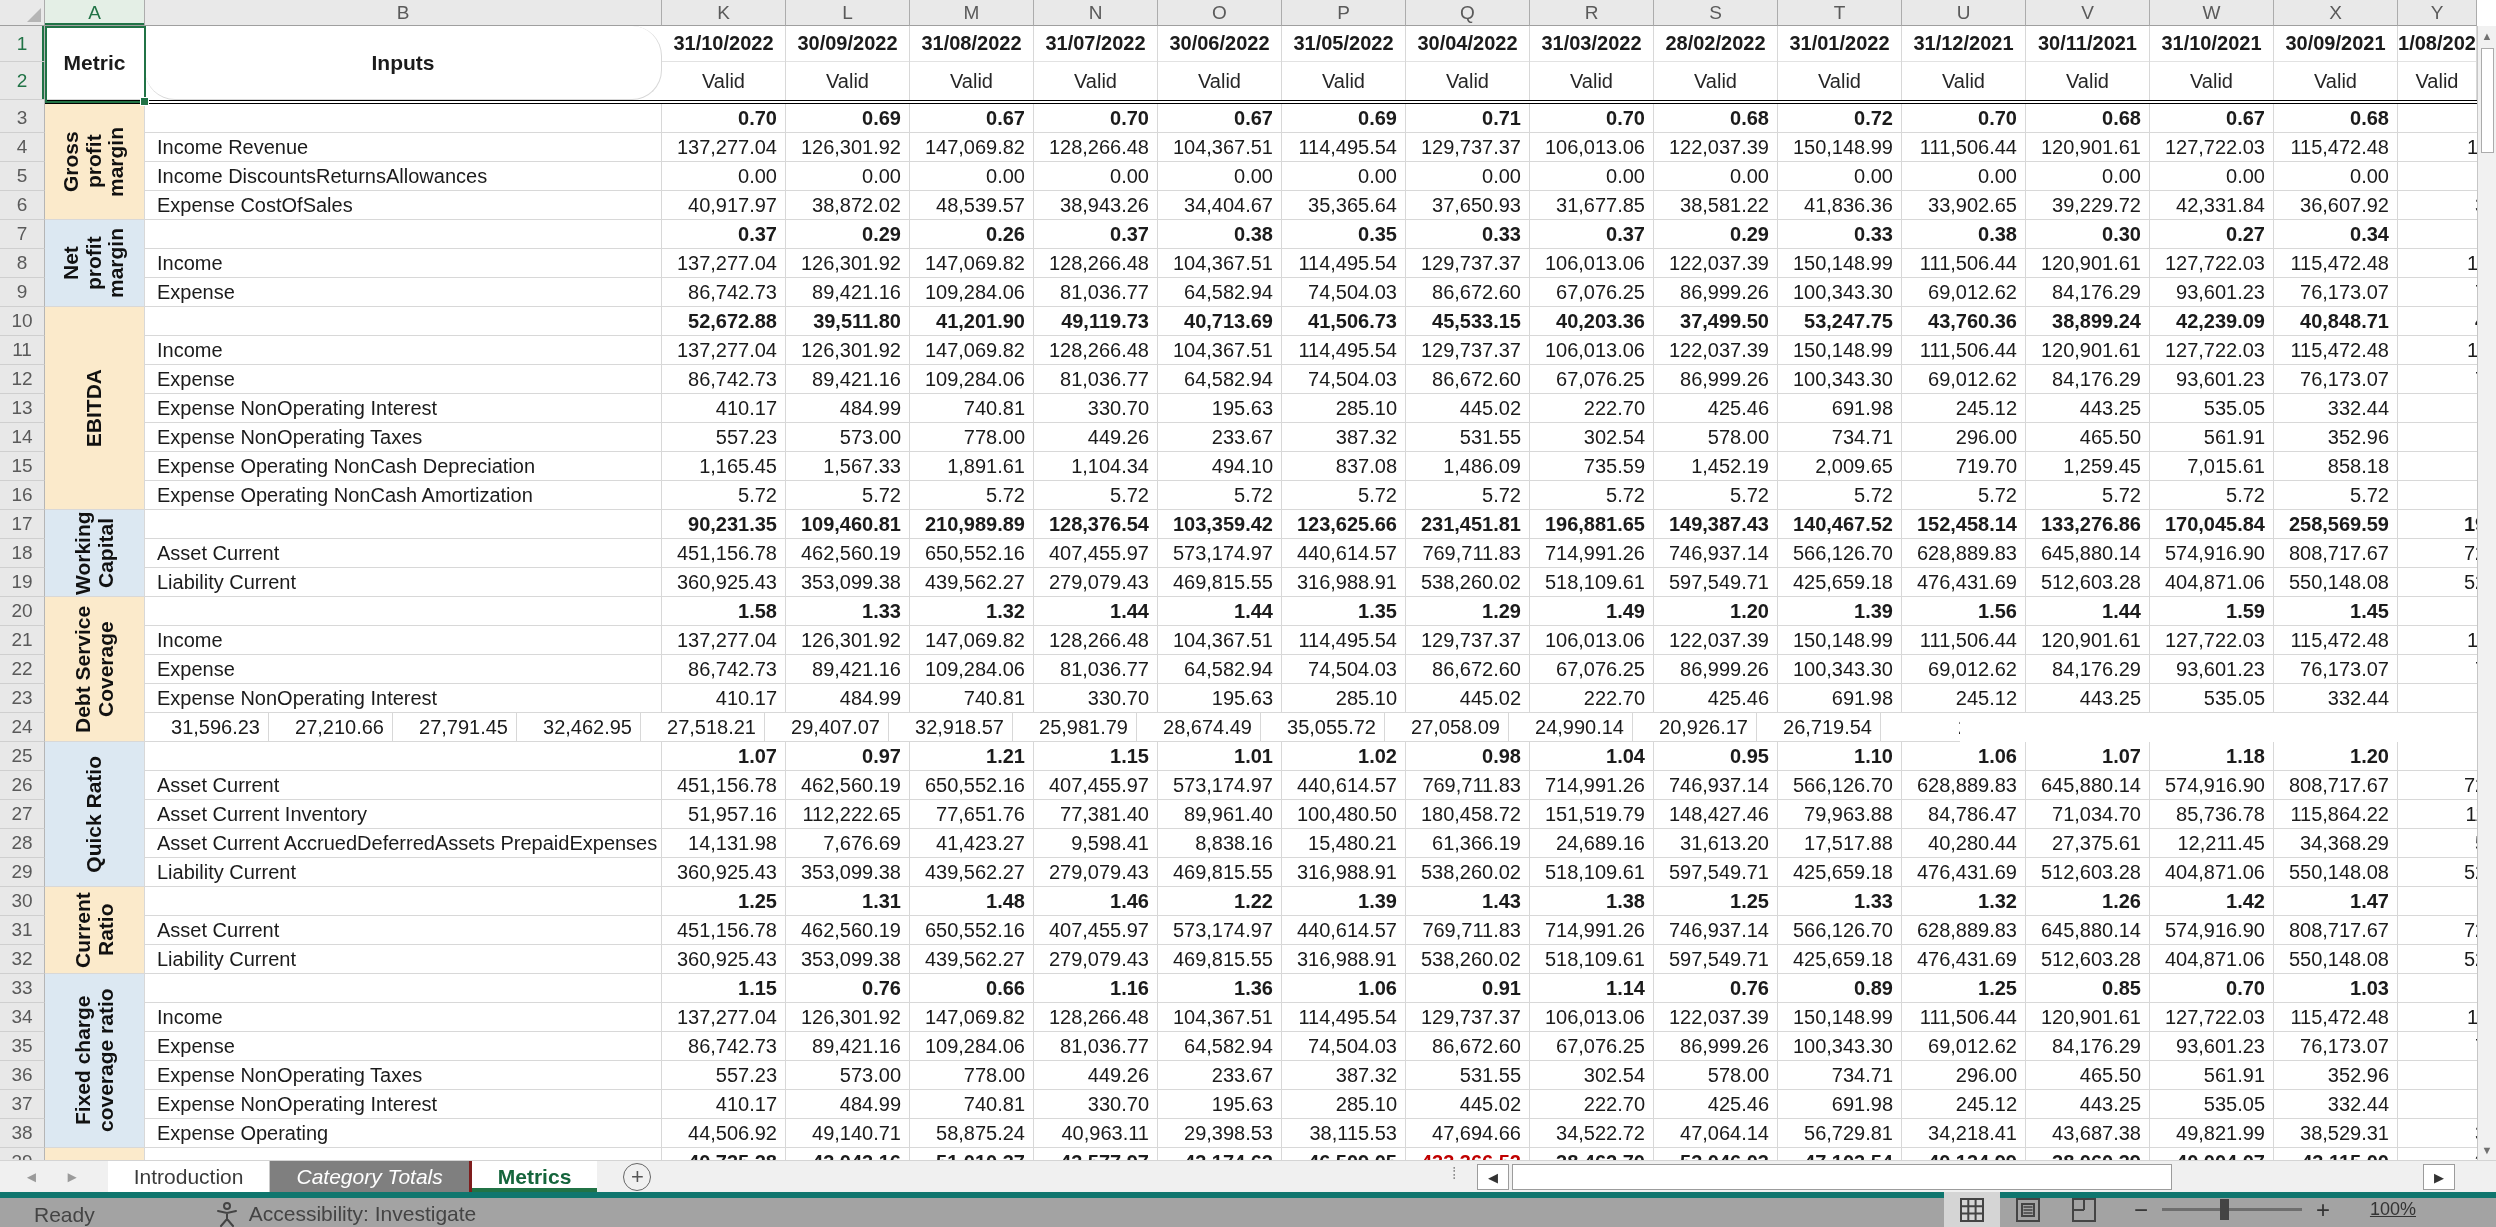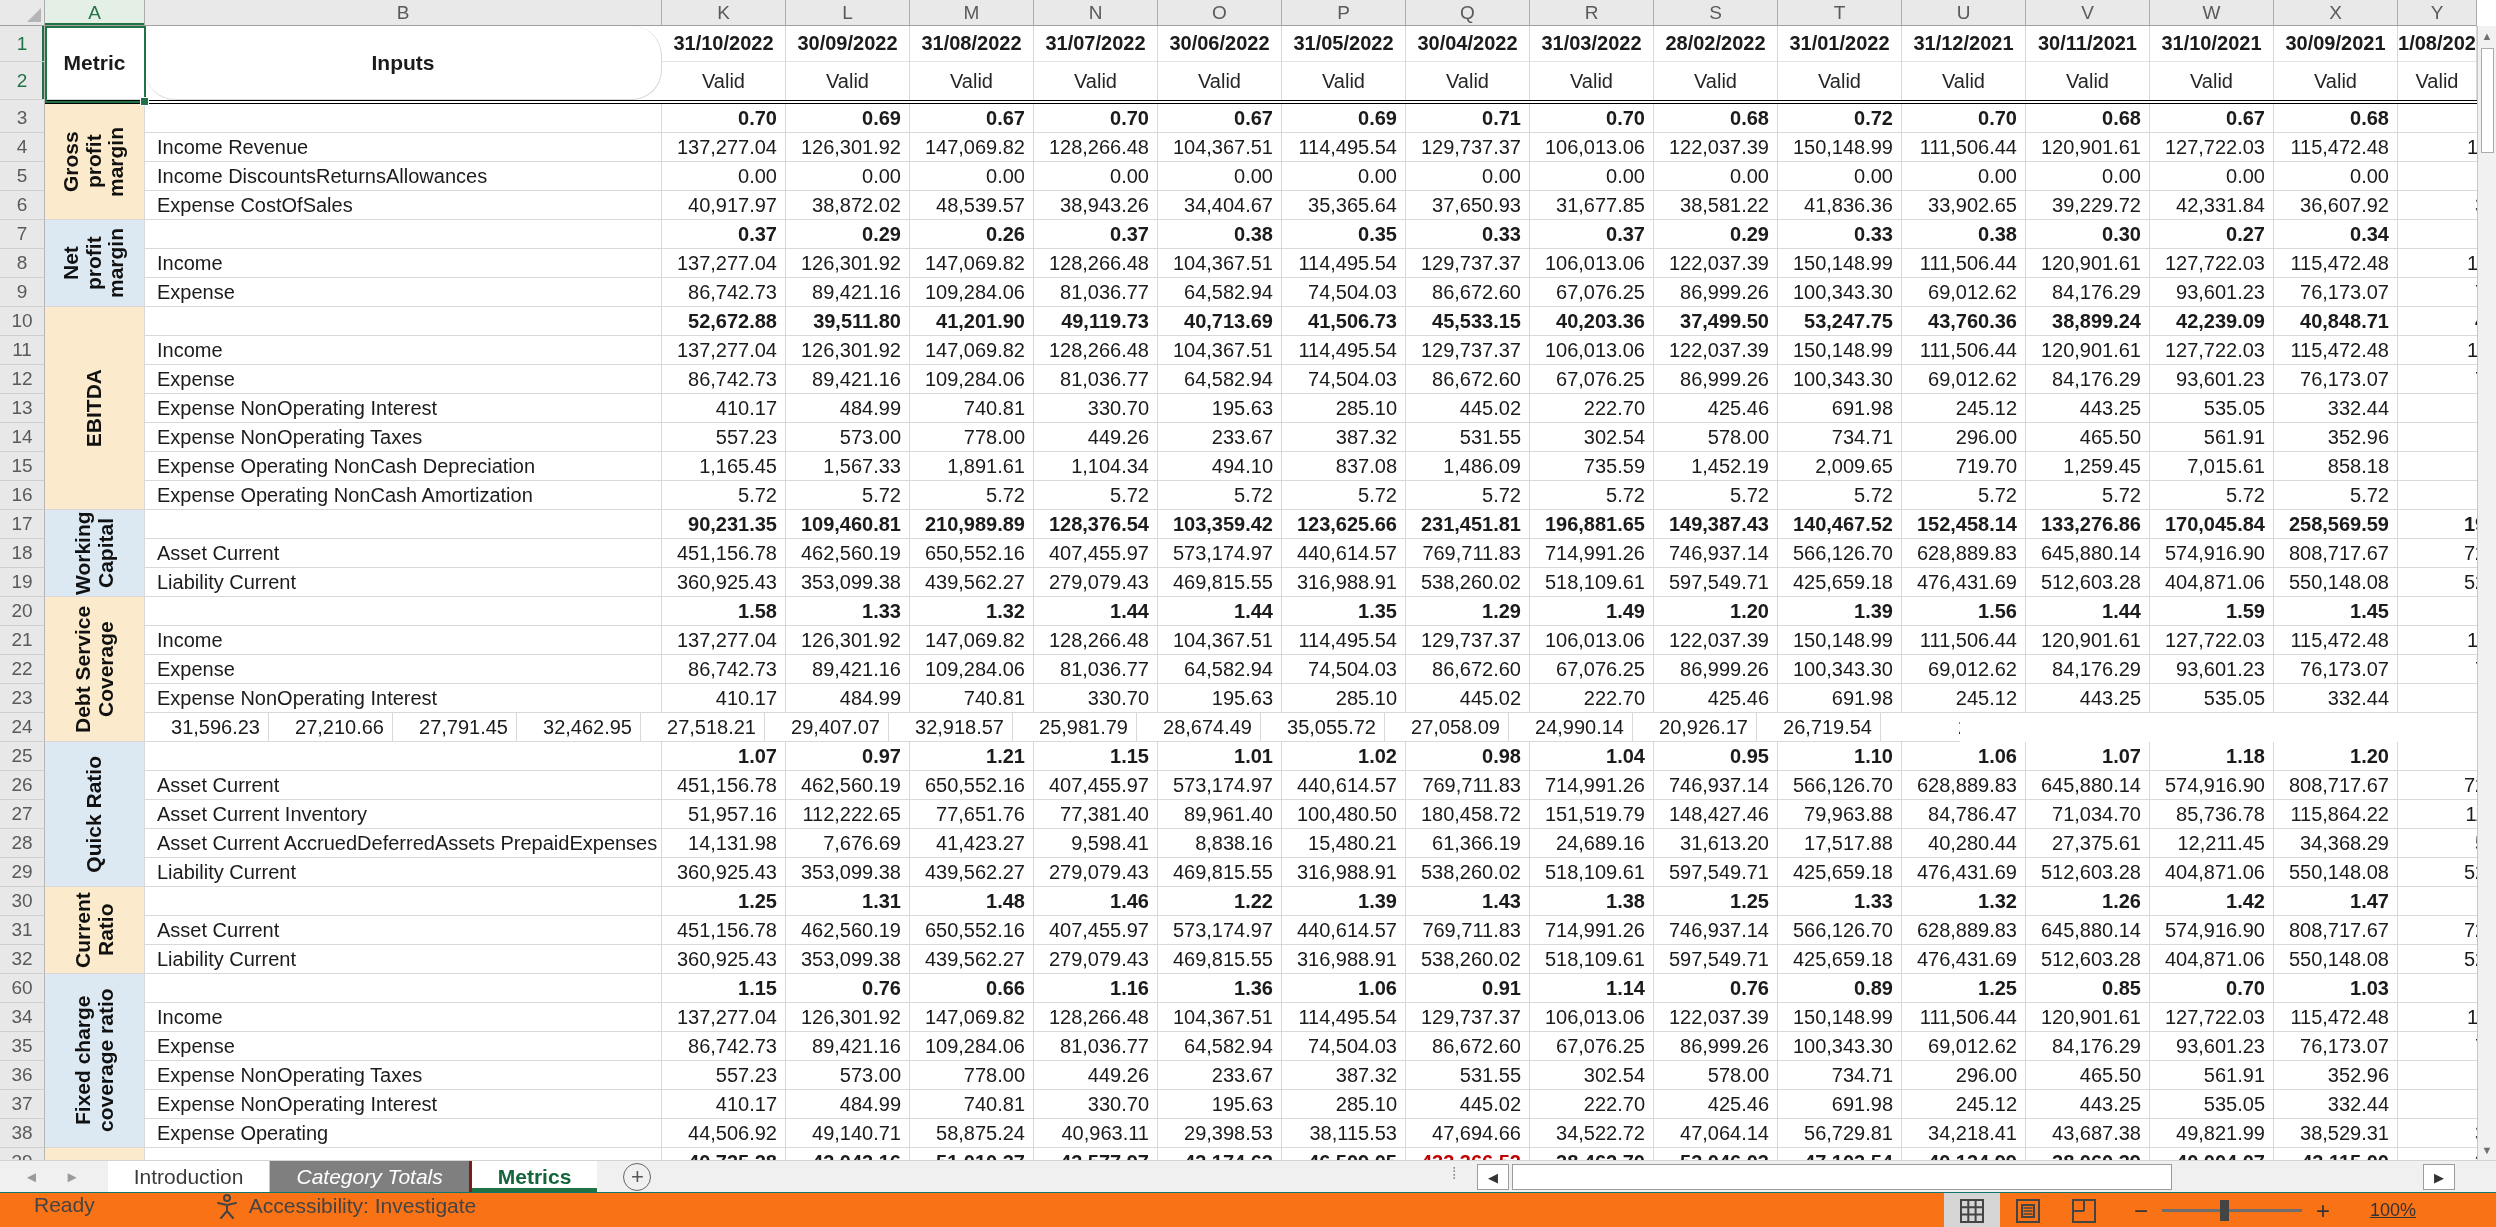--- a/index.html
+++ b/index.html
@@ -76,22 +76,22 @@
   .t-gray{background:#7F7F7F;color:#ffffff;border-right:3px solid #7f1d1d;font-style:italic;}
   .t-active{background:#fff;color:#15653C;font-weight:700;box-shadow:inset 0 -4px 0 #217346;}
   .addbtn{width:30px;height:30px;margin:1px 0 0 26px;border:1.6px solid #666;border-radius:50%;
           color:#555;display:flex;align-items:center;justify-content:center;font-size:22px;align-self:center;
           height:28px;width:28px;}
   .grip{position:absolute;left:1452px;top:4px;color:#8a8a8a;font-size:16px;letter-spacing:-2px;}
   .hsbtn{position:absolute;top:3px;width:32px;height:26px;background:#fff;border:1px solid #9c9c9c;
          display:flex;align-items:center;justify-content:center;color:#333;font-size:13px;}
   .hsthumb{position:absolute;left:1512px;top:3px;width:660px;height:26px;background:#fff;border:1px solid #9c9c9c;}
   
-  .statusbar{height:35px;flex:0 0 35px;background:#f97316;border-top:1px solid #0f766e;
-             display:flex;align-items:flex-start;font-size:21px;color:#444;}
+  .statusbar{height:35px;flex:0 0 35px;background:#a3a3a3;border-top:6px solid #0f766e;
+             display:flex;align-items:flex-end;font-size:21px;color:#444;}
   .sb-ready{margin-left:34px;}
   .sb-acc{margin-left:120px;display:flex;align-items:center;gap:10px;}
   .sb-right{margin-left:auto;display:flex;align-items:center;gap:0;margin-right:80px;}
   .viewbtn{width:56px;height:35px;display:flex;align-items:center;justify-content:center;}
   .viewbtn.active{background:#D5D5D5;}
   .zminus{margin:0 14px 0 22px;color:#333;font-size:24px;}
   .ztrack{position:relative;width:140px;height:3px;background:#6e6e6e;}
   .zthumb{position:absolute;left:58px;top:-9px;width:9px;height:21px;background:#444;}
   .zplus{margin:0 22px 0 14px;color:#333;font-size:24px;}
   .zlabel{width:64px;text-align:right;font-size:18px;color:#333;text-decoration:underline;}
@@ -889,21 +889,21 @@
             <div class="cell vnum">404,871.06</div>
             <div class="cell vnum">550,148.08</div>
             <div class="ycell">
               <div class="yin">529,5</div>
             </div>
           </div>
         </div>
       </div>
       <div class="grp">
         <div class="gutcol">
-          <div class="gcell h29">60</div>
+          <div class="gcell h29">33</div>
           <div class="gcell h29">34</div>
           <div class="gcell h29">35</div>
           <div class="gcell h29">36</div>
           <div class="gcell h29">37</div>
           <div class="gcell h29">38</div>
         </div>
         <div class="bandcell band-blue" style="height: 174px;">
           <div class="vlabel">Fixed charge coverage ratio</div>
         </div>
         <div class="contentcol">

